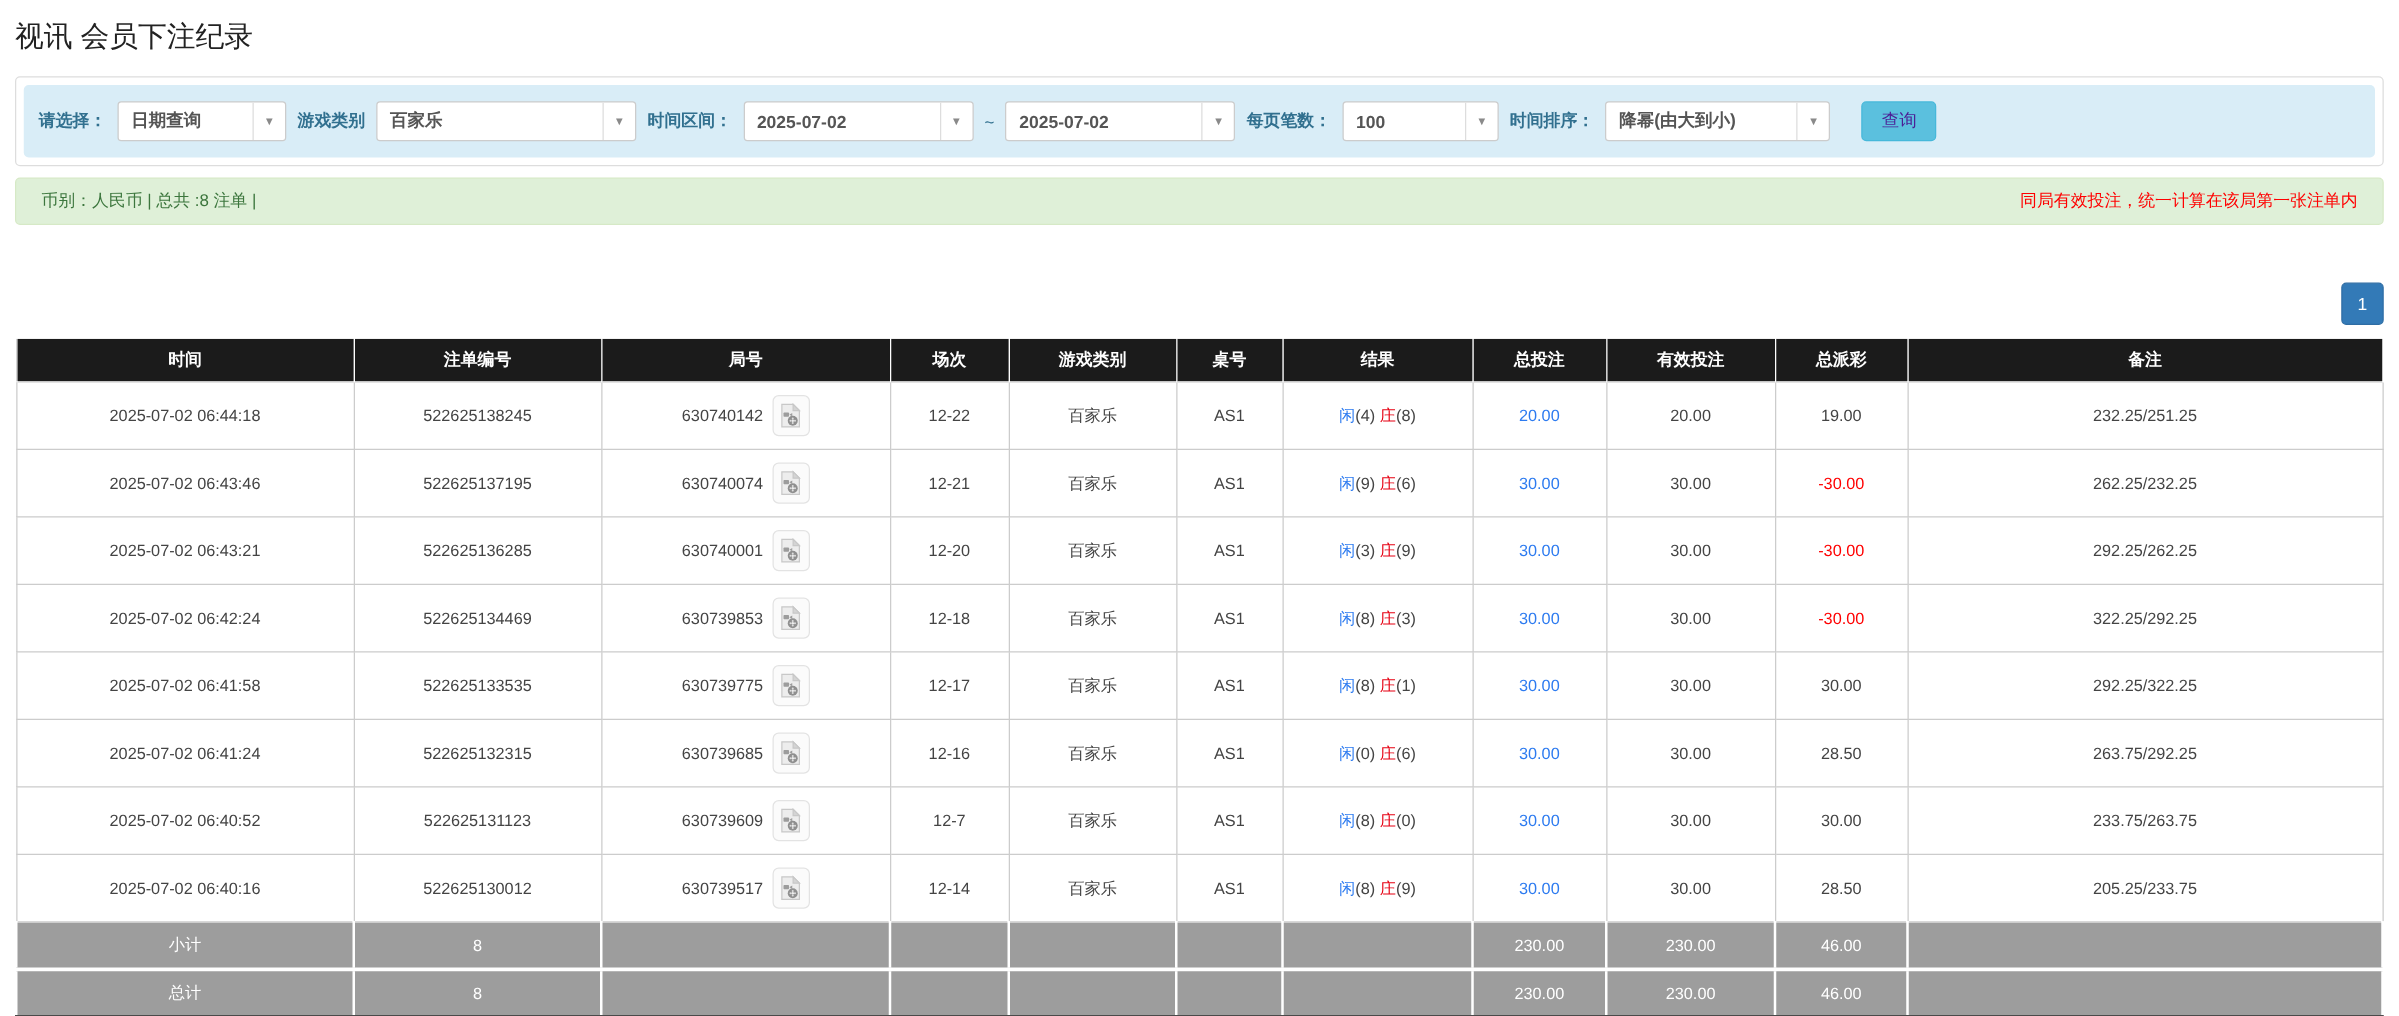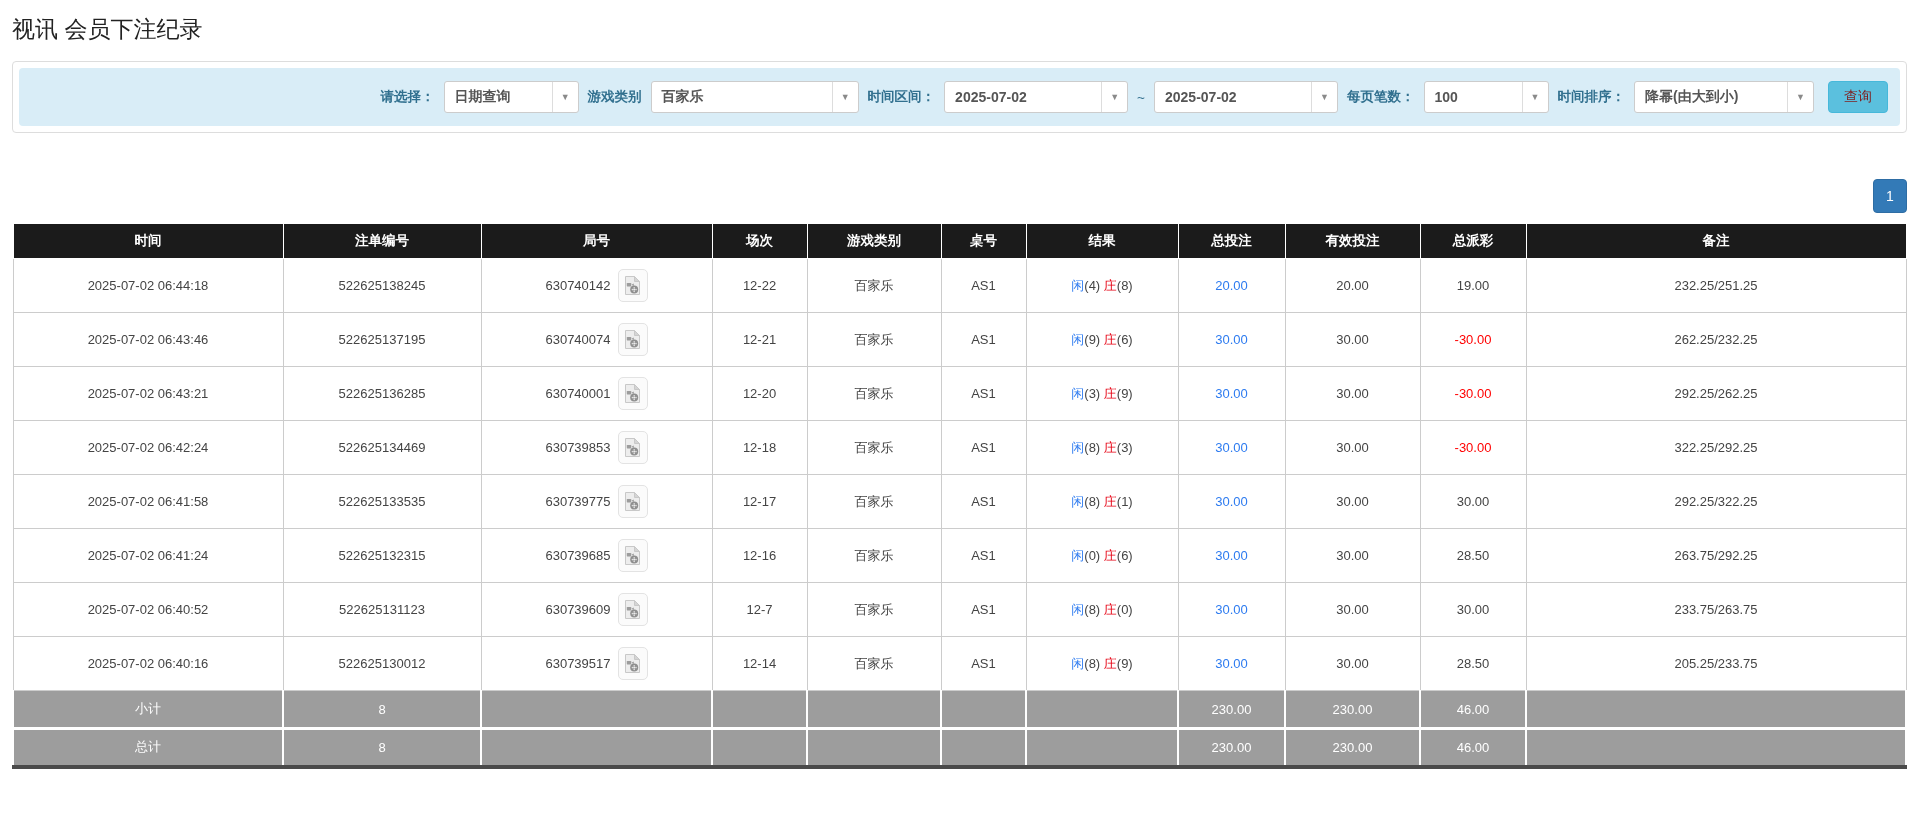--- a/index.html
+++ b/index.html
@@ -3,28 +3,28 @@
 <meta charset="utf-8">
 <style>
   * { box-sizing: border-box; }
   html,body { margin:0; padding:0; background:#fff; }
   body { font-family:"Liberation Sans","DejaVu Sans",sans-serif; color:#333; }
   .page { padding:8px 12px 20px; width:1919px; max-width:100%; }
   .page-title { font-size:23px; font-weight:500; color:#222; margin:6px 0 16px; }
 
   
   .filter-panel { border:1px solid #ddd; border-radius:4px; padding:6px; background:#fff; }
-  .filter-bar { background:var(--filter-bg,#d9edf7); border-radius:4px; padding:13px 12px; display:flex; align-items:center; gap:9px;justify-content:flex-end; }
+  .filter-bar { background:var(--filter-bg,#d9edf7); border-radius:4px; padding:13px 12px; display:flex; align-items:center; gap:9px; }
   .flabel { color:var(--filter-label,#31708f); font-weight:bold; font-size:13.5px; white-space:nowrap; }
   .tilde { color:var(--filter-label,#31708f); font-size:13.5px; }
   .select { background:#fff; border:1px solid #ccc; border-radius:3px; height:32px; display:flex; align-items:center; overflow:hidden; cursor:pointer;font-weight:bold; }
   .select .val { padding:0 10px; font-size:14px; color:#555; flex:1; white-space:nowrap; }
   .caret-box { width:26px; align-self:stretch; display:flex; align-items:center; justify-content:center; color:#8a8a8a; font-size:9px; border-left:1px solid #ddd; }
   .w135{width:135px} .w210{width:208px} .w185{width:184px} .w125{width:125px} .w180{width:180px}
-  .btn-search { margin-left:5px; background:var(--button-bg,#5bc0de); border:1px solid var(--button-border,#46b8da); color:#7f1d1d; font-size:14px; padding:6px 15px; border-radius:4px; cursor:pointer; }
+  .btn-search { margin-left:16px; background:var(--button-bg,#5bc0de); border:1px solid var(--button-border,#46b8da); color:#4c1d95; font-size:14px; padding:6px 15px; border-radius:4px; cursor:pointer; }
 
   
   .summary-bar { margin-top:9px; background:var(--summary-bg,#dff0d8); border:1px solid #d6e9c6; border-radius:4px; padding:9px 20px; display:flex; justify-content:space-between; align-items:center; font-size:13.5px; }
   .summary-left { color:var(--summary-text,#3c763d); }
   .summary-right { color:var(--negative-red,#ff0000); }
 
   
   .pagination { margin-top:46px; display:flex; justify-content:flex-end; }
   .page-btn { width:34px; height:34px; background:var(--pagination-bg,#337ab7); border:1px solid var(--pagination-border,#2e6da4); color:#fff; font-size:14px; border-radius:4px; cursor:pointer; }
 
@@ -83,20 +83,24 @@
       <span class="flabel">时间排序：</span>
       <div class="select w180">
         <span class="val">降幂(由大到小)</span>
         <span class="caret-box">▼</span>
       </div>
 
       <button class="btn-search">查询</button>
     </div>
   </div>
 
+  <div class="summary-bar">
+    <span class="summary-left">币别：人民币 | 总共 :8 注单 |</span>
+    <span class="summary-right">同局有效投注，统一计算在该局第一张注单内</span>
+  </div>
 
   <div class="pagination">
     <button class="page-btn">1</button>
   </div>
 
   <table>
     <colgroup>
       <col style="width:270px">
         <col style="width:198px">
         <col style="width:231px">

